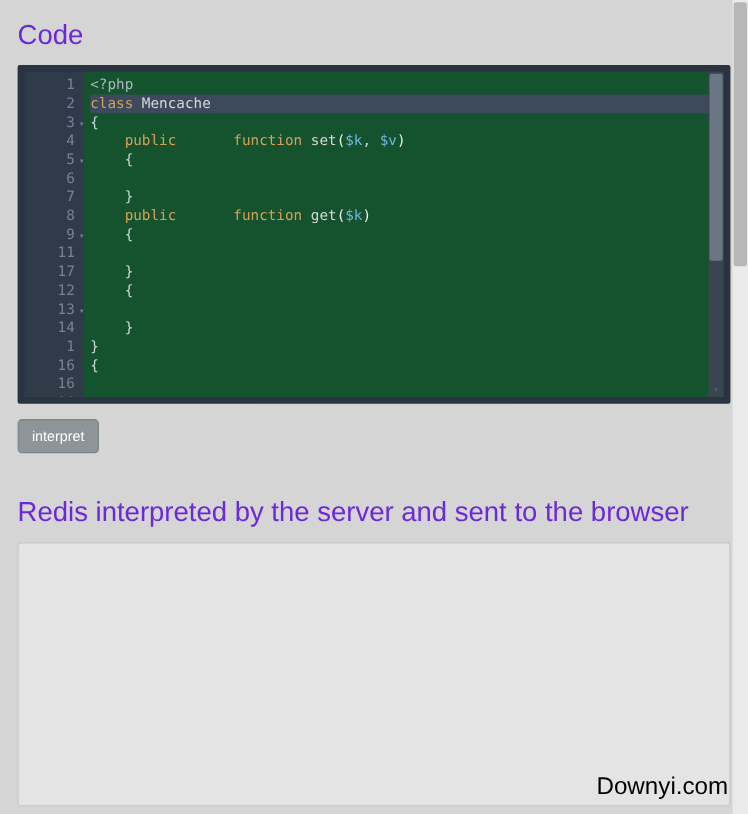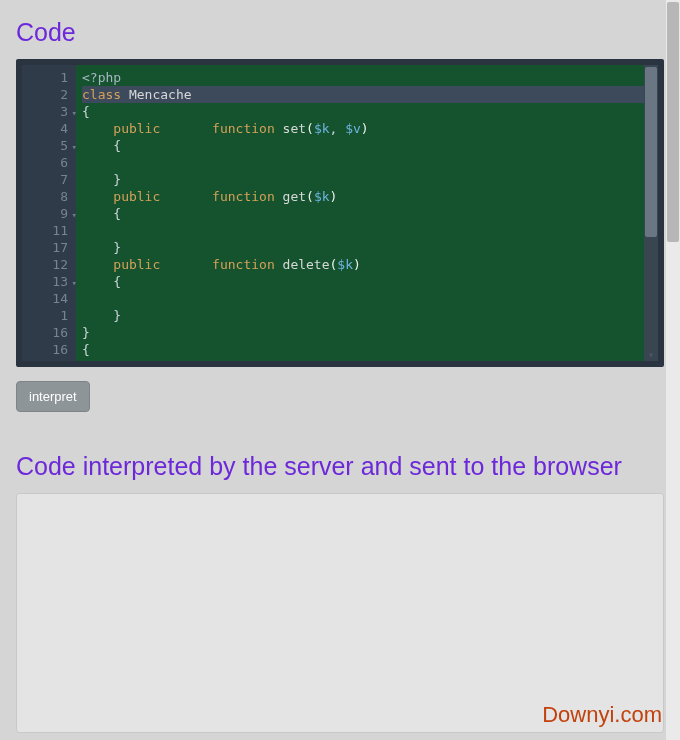--- a/index.html
+++ b/index.html
@@ -124,21 +124,21 @@
     .output-panel {
       background: #e4e4e4;
       border: 1px solid #c8c8c8;
       border-radius: 3px;
       height: 240px;
     }
     .watermark {
       position: absolute;
       right: 18px;
       bottom: 12px;
-      color: #c2410c;
+      color: #000000;
       font-size: 22px;
       font-weight: 500;
       font-family: Arial, sans-serif;
     }
     .page-scrollbar {
       position: absolute;
       top: 0;
       right: 0;
       bottom: 0;
       width: 14px;
@@ -188,39 +188,38 @@
         <div class="code-line highlight"><span class="tok-kw">class</span><span></span><span class="tok-name"> Mencache</span></div>
         <div class="code-line"><span class="tok-punct">{</span></div>
         <div class="code-line"><span>    </span><span class="tok-kw">public</span><span> </span><span class="tok-fn">function</span><span> </span><span class="tok-name">set</span><span class="tok-paren">(</span><span class="tok-var">$k</span><span class="tok-punct">, </span><span class="tok-var">$v</span><span class="tok-paren">)</span></div>
         <div class="code-line"><span>    </span><span class="tok-punct">{</span></div>
         <div class="code-line"><span></span></div>
         <div class="code-line"><span>    </span><span class="tok-punct">}</span></div>
         <div class="code-line"><span>    </span><span class="tok-kw">public</span><span> </span><span class="tok-fn">function</span><span> </span><span class="tok-name">get</span><span class="tok-paren">(</span><span class="tok-var">$k</span><span class="tok-paren">)</span></div>
         <div class="code-line"><span>    </span><span class="tok-punct">{</span></div>
         <div class="code-line"><span></span></div>
         <div class="code-line"><span>    </span><span class="tok-punct">}</span></div>
-        <div class="code-line"><span>    </span><span class="tok-kw">public</span><span> </span><span class="tok-fn">function</span><span> </span><span class="tok-name">delete</span><span class="tok-paren">(</span><span class="tok-var">$k</span><span class="tok-paren">)</span></div>
         <div class="code-line"><span>    </span><span class="tok-punct">{</span></div>
         <div class="code-line"><span></span></div>
         <div class="code-line"><span>    </span><span class="tok-punct">}</span></div>
         <div class="code-line"><span class="tok-punct">}</span></div>
         <div class="code-line"><span class="tok-punct">{</span></div>
       </div>
     <div class="vscroll">
       <div class="thumb"></div>
       <div class="arrow down">▾</div>
     </div>
   </div>
 </div>
 
 <button class="interpret-btn">interpret</button>
 
 <div class="section-gap"></div>
 
-<h2>Code interpreted by the server and sent to the browser</h2>
+<h2>Redis interpreted by the server and sent to the browser</h2>
 
 <div class="output-panel"></div>
 
 <div class="watermark">Downyi.com</div>
 
 <div class="page-scrollbar">
   <div class="thumb"></div>
 </div>
 
 

